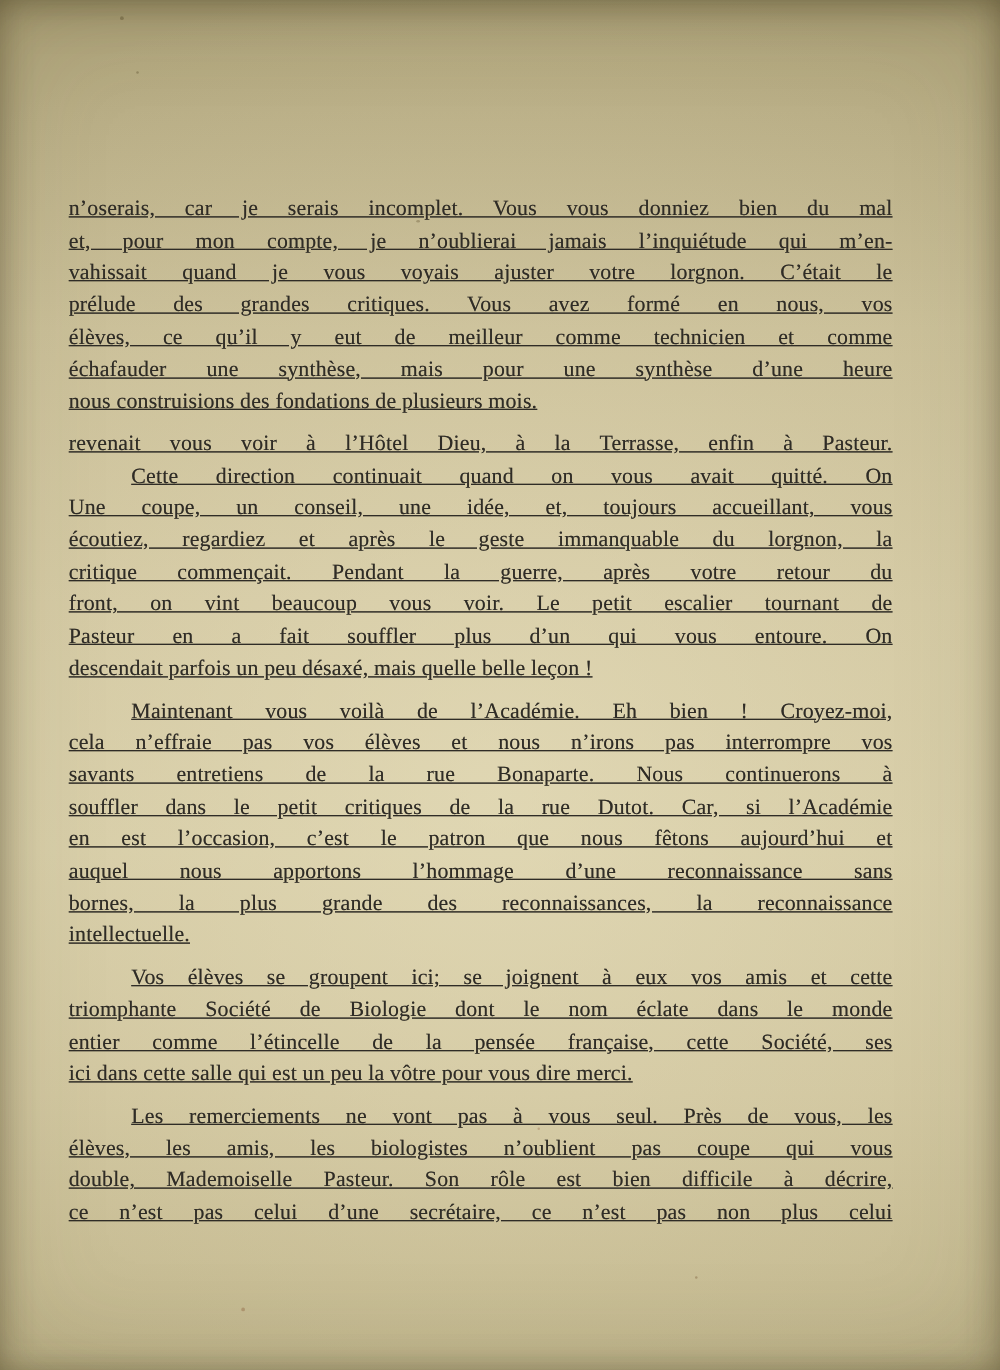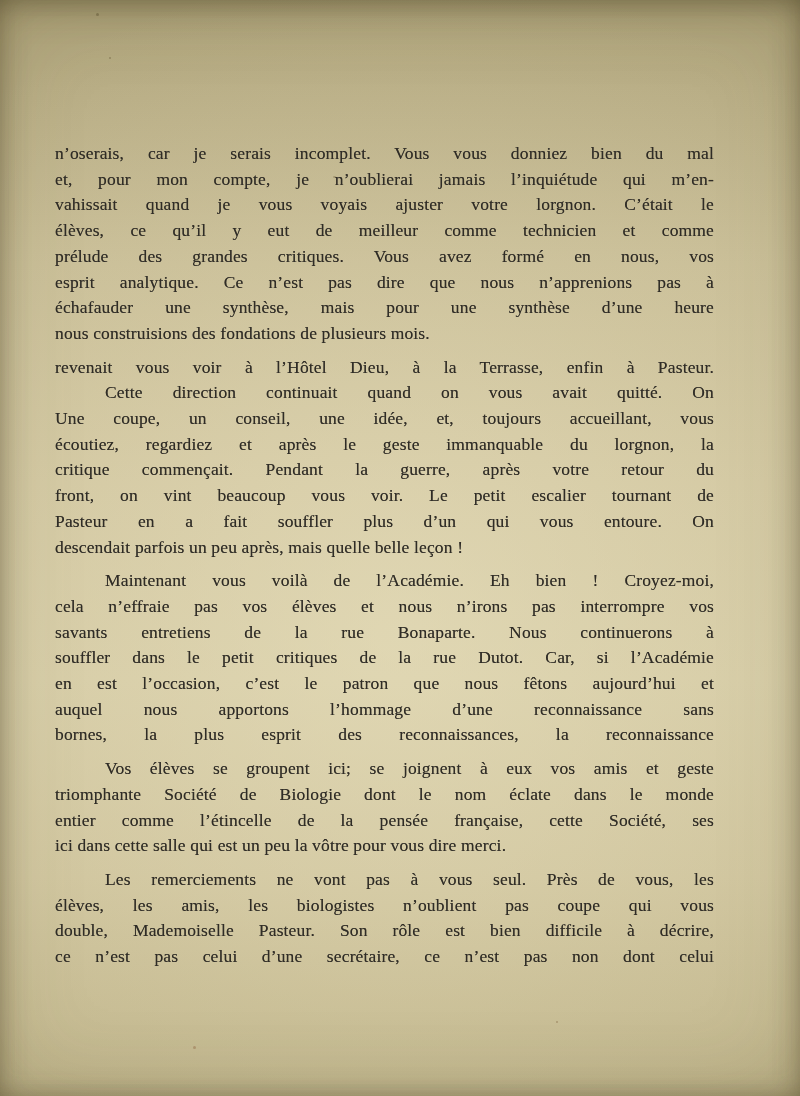--- a/index.html
+++ b/index.html
@@ -31,22 +31,23 @@
       inset 16px 0 32px -18px rgba(70,60,32,0.32),
       inset -16px 0 32px -18px rgba(70,60,32,0.32),
       inset 0 -14px 30px -16px rgba(70,60,32,0.28),
       inset 0 0 90px rgba(95,85,50,0.15);
     font-family: "Liberation Serif", "DejaVu Serif", serif;
     color: #2f2c26;
   }
   .text-block {
     position: absolute;
     left: 55px;
-    top: 141px;
+    top: 154px;
     width: 659px;
+    text-decoration: underline;
   }
   .paragraph {
     margin: 0 0 8px 0;
   }
   .paragraph:last-child {
     margin-bottom: 0;
   }
   .ln {
     font-size: 17.5px;
     line-height: 25.7px;
@@ -84,56 +85,56 @@
   <span class="speck s4"></span>
   <span class="speck s5"></span>
   <span class="speck s6"></span>
 
   <div class="text-block">
 
     <div class="paragraph">
       <div class="ln">n’oserais, car je serais incomplet. Vous vous donniez bien du mal</div>
       <div class="ln">et, pour mon compte, je n’oublierai jamais l’inquiétude qui m’en-</div>
       <div class="ln">vahissait quand je vous voyais ajuster votre lorgnon. C’était le</div>
+      <div class="ln">prélude des grandes critiques. Vous avez formé en nous, vos</div>
       <div class="ln">élèves, ce qu’il y eut de meilleur comme technicien et comme</div>
-      <div class="ln">prélude des grandes critiques. Vous avez formé en nous, vos</div>
-      <div class="ln">esprit analytique. Ce n’est pas dire que nous n’apprenions pas à</div>
       <div class="ln">échafauder une synthèse, mais pour une synthèse d’une heure</div>
       <div class="ln end">nous construisions des fondations de plusieurs mois.</div>
     </div>
 
     <div class="paragraph">
       <div class="ln">revenait vous voir à l’Hôtel Dieu, à la Terrasse, enfin à Pasteur.</div>
       <div class="ln ind">Cette direction continuait quand on vous avait quitté. On</div>
       <div class="ln">Une coupe, un conseil, une idée, et, toujours accueillant, vous</div>
       <div class="ln">écoutiez, regardiez et après le geste immanquable du lorgnon, la</div>
       <div class="ln">critique commençait. Pendant la guerre, après votre retour du</div>
       <div class="ln">front, on vint beaucoup vous voir. Le petit escalier tournant de</div>
       <div class="ln">Pasteur en a fait souffler plus d’un qui vous entoure. On</div>
-      <div class="ln end">descendait parfois un peu après, mais quelle belle leçon !</div>
+      <div class="ln end">descendait parfois un peu désaxé, mais quelle belle leçon !</div>
     </div>
 
     <div class="paragraph">
       <div class="ln ind">Maintenant vous voilà de l’Académie. Eh bien ! Croyez-moi,</div>
       <div class="ln">cela n’effraie pas vos élèves et nous n’irons pas interrompre vos</div>
       <div class="ln">savants entretiens de la rue Bonaparte. Nous continuerons à</div>
       <div class="ln">souffler dans le petit critiques de la rue Dutot. Car, si l’Académie</div>
       <div class="ln">en est l’occasion, c’est le patron que nous fêtons aujourd’hui et</div>
       <div class="ln">auquel nous apportons l’hommage d’une reconnaissance sans</div>
-      <div class="ln">bornes, la plus esprit des reconnaissances, la reconnaissance</div>
+      <div class="ln">bornes, la plus grande des reconnaissances, la reconnaissance</div>
+      <div class="ln end">intellectuelle.</div>
     </div>
 
     <div class="paragraph">
-      <div class="ln ind">Vos élèves se groupent ici; se joignent à eux vos amis et geste</div>
+      <div class="ln ind">Vos élèves se groupent ici; se joignent à eux vos amis et cette</div>
       <div class="ln">triomphante Société de Biologie dont le nom éclate dans le monde</div>
       <div class="ln">entier comme l’étincelle de la pensée française, cette Société, ses</div>
       <div class="ln end">ici dans cette salle qui est un peu la vôtre pour vous dire merci.</div>
     </div>
 
     <div class="paragraph">
       <div class="ln ind">Les remerciements ne vont pas à vous seul. Près de vous, les</div>
       <div class="ln">élèves, les amis, les biologistes n’oublient pas coupe qui vous</div>
       <div class="ln">double, Mademoiselle Pasteur. Son rôle est bien difficile à décrire,</div>
-      <div class="ln">ce n’est pas celui d’une secrétaire, ce n’est pas non dont celui</div>
+      <div class="ln">ce n’est pas celui d’une secrétaire, ce n’est pas non plus celui</div>
     </div>
 
   </div>
 </div>
 
 </body></html>

